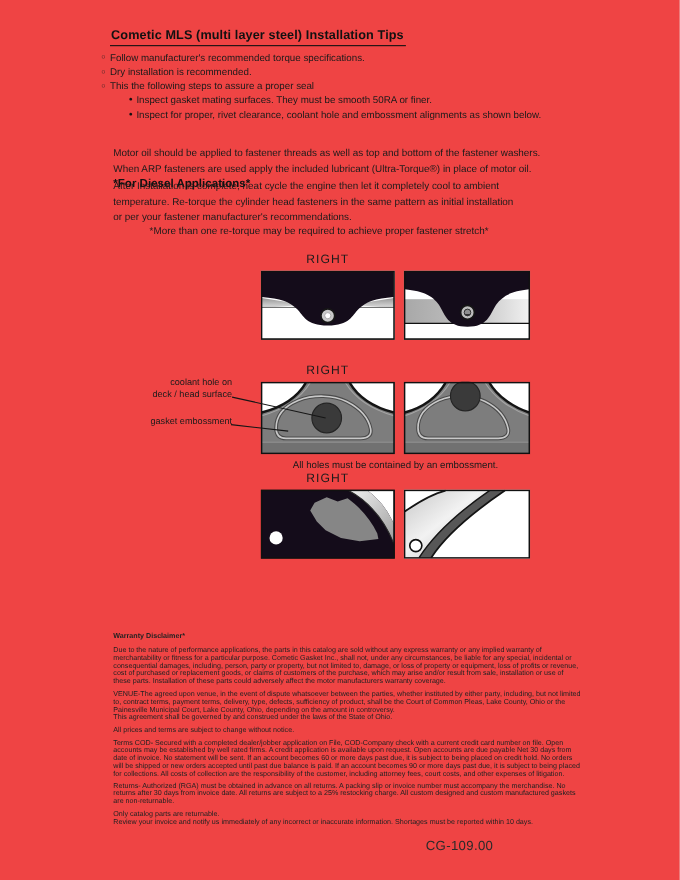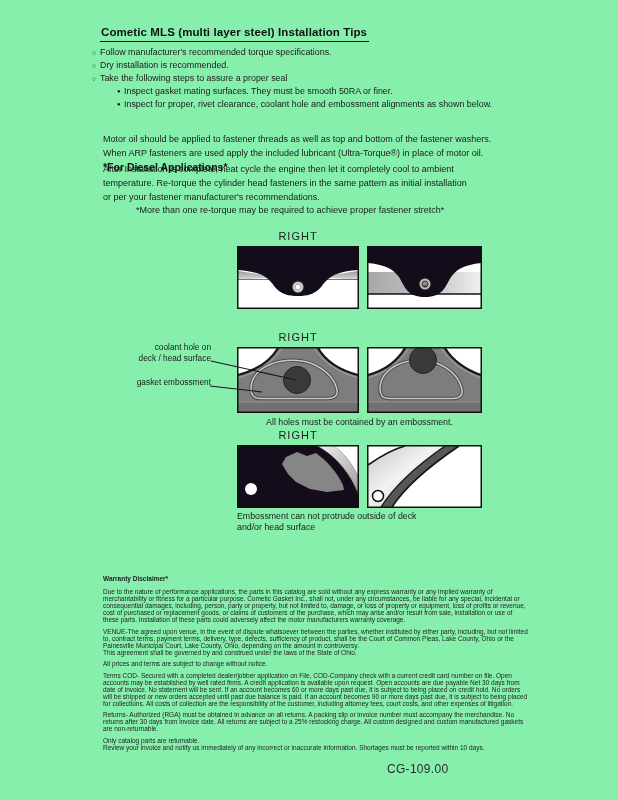--- a/index.html
+++ b/index.html
@@ -1,17 +1,17 @@
 <!DOCTYPE html>
 <html><head>
 <meta charset="utf-8">
 <style>
   html,body{margin:0;padding:0;background:#e8e8e8;}
   .page{
-    position:relative;width:618px;height:800px;background:#86efac;
+    position:relative;width:618px;height:800px;background:#ef4444;
     font-family:"Liberation Sans", sans-serif;color:#1a1a1a;overflow:hidden;
     margin:0 auto;
   }
   .abs{position:absolute;}
   .pre{white-space:pre-line;}
   
   .title{
     left:100px;top:26px;font-size:11.5px;font-weight:700;letter-spacing:.1px;
     border-bottom:1.6px solid #111;padding:0 2px 3px 1px;display:inline-block;color:#111;
   }
@@ -73,21 +73,21 @@
     <div class="tip">
       <span class="mk1">○</span>
       <span>Follow manufacturer's recommended torque specifications.</span>
     </div>
     <div class="tip">
       <span class="mk1">○</span>
       <span>Dry installation is recommended.</span>
     </div>
     <div class="tip">
       <span class="mk1">○</span>
-      <span>Take the following steps to assure a proper seal</span>
+      <span>This the following steps to assure a proper seal</span>
     </div>
     <div class="tip sub">
       <span class="mk2">●</span>
       <span>Inspect gasket mating surfaces.  They must be smooth 50RA or finer.</span>
     </div>
     <div class="tip sub">
       <span class="mk2">●</span>
       <span>Inspect for proper, rivet clearance, coolant hole and embossment alignments as shown below.</span>
     </div>
   </div>
@@ -189,22 +189,20 @@
     <rect x="0" y="0" width="115" height="63" fill="#ffffff"></rect>
     <path d="M1,20 C14,11 26,4 38,1 L78,1 C52,19 28,40 14,62 L1,62 Z" fill="url(#gS2)"></path>
     <path d="M78,1 L92,1 C64,20 38,42 25,62 L14,62 C28,40 52,19 78,1 Z" fill="#575757"></path>
     <path d="M1,20 C14,11 26,4 38,1" stroke="#141414" stroke-width="1.6" fill="none"></path>
     <path d="M78,1 C52,19 28,40 14,62" stroke="#141414" stroke-width="1.3" fill="none"></path>
     <path d="M92,1 C64,20 38,42 25,62" stroke="#141414" stroke-width="1.6" fill="none"></path>
     <circle cx="11" cy="51" r="5.5" fill="#ffffff" stroke="#111" stroke-width="1.5"></circle>
     <rect x="0.75" y="0.75" width="113.5" height="61.5" fill="none" stroke="#111" stroke-width="1.5"></rect>
   </svg>
 
-  <div class="abs cap pre" style="left:237px;top:511px;width:260px">Embossment can not protrude outside of deck
-and/or head surface</div>
 
   <div class="abs disc">
     <div class="dh">Warranty Disclaimer*</div>
     <p class="pre">Due to the nature of performance applications, the parts in this catalog are sold without any express warranty or any implied warranty of merchantability or fitness for a particular purpose.  Cometic Gasket Inc., shall not, under any circumstances, be liable for any special, incidental or consequential damages, including, person, party or property, but not limited to, damage, or loss of property or equipment, loss of profits or revenue, cost of purchased or replacement goods, or claims of customers of the purchase, which may arise and/or result from sale, installation or use of these parts.  Installation of these parts could adversely affect the motor manufacturers warranty coverage.</p>
     <p class="pre">VENUE-The agreed upon venue, in the event of dispute whatsoever between the parties, whether instituted by either party, including, but not limited to, contract terms, payment terms, delivery, type, defects, sufficiency of product, shall be the Court of Common Pleas, Lake County, Ohio or the Painesville Municipal Court, Lake County, Ohio, depending on the amount in controversy.
 This agreement shall be governed by and construed under the laws of the State of Ohio.</p>
     <p class="pre">All prices and terms are subject to change without notice.</p>
     <p class="pre">Terms COD- Secured with a completed dealer/jobber application on File, COD-Company check with a current credit card number on file.  Open accounts may be established by well rated firms.  A credit application is available upon request.  Open accounts are due payable Net 30 days from date of invoice.  No statement will be sent.  If an account becomes 60 or more days past due, it is subject to being placed on credit hold.  No orders will be shipped or new orders accepted until past due balance is paid.  If an account becomes 90 or more days past due, it is subject to being placed for collections.  All costs of collection are the responsibility of the customer, including attorney fees, court costs, and other expenses of litigation.</p>
     <p class="pre">Returns- Authorized (RGA) must be obtained in advance on all returns.  A packing slip or invoice number must accompany the merchandise.  No returns after 30 days from invoice date.  All returns are subject to a 25% restocking charge.  All custom designed and custom manufactured gaskets are non-returnable.</p>
     <p class="pre">Only catalog parts are returnable.

